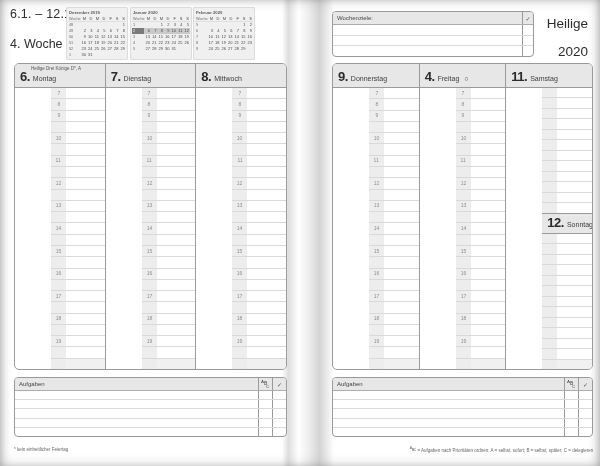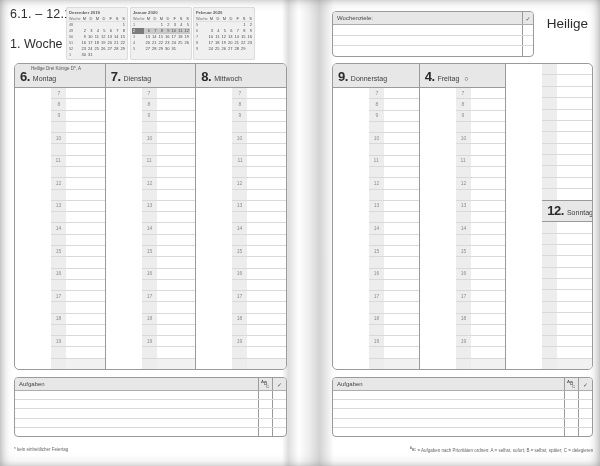--- a/index.html
+++ b/index.html
@@ -99,21 +99,21 @@
   .fabc i:nth-child(2) { left:4px; top:0;    font-size:8px; }
   .fabc i:nth-child(3) { left:8px; top:2px;  font-size:7px; }
 </style>
 </head>
 <body>
 
 <div class="spread">
   <div class="gutter"></div>
 
   <div class="wr">6.1. – 12.1.</div>
-  <div class="wl">1. Woche</div>
+  <div class="wl">4. Woche</div>
   <div class="minicals" id="minicals">
       <div class="mc-outer">
         <div class="minical">
           <div class="mc-title">Dezember 2019</div>
           <div class="mc-row letters">
             <span class="mc-week">Woche</span>
             <span class="mc-day">M</span>
             <span class="mc-day">D</span>
             <span class="mc-day">M</span>
             <span class="mc-day">D</span>
@@ -854,20 +854,21 @@
       <div class="g-row">
         <span class="g-main"></span>
         <span class="g-cell"></span>
       </div>
       <div class="g-row">
         <span class="g-main"></span>
         <span class="g-cell"></span>
       </div>
     </div>
   <div class="month">Heilige</div>
+  <div class="year">2020</div>
 
   <div class="grid grid-right">
     <div class="daycol">
       <div class="day-head">
         <span class="dh-line">
           <span class="dh-num">9.</span>
           <span class="dh-name">Donnerstag</span>
         </span>
       </div>
       <div class="rows">
@@ -1178,20 +1179,26 @@
           </div>
           <div class="row last-gray">
             <span class="band">
               <span></span>
             </span>
             <span class="write"></span>
           </div>
         </div>
     </div>
     <div class="daycol">
+      <div class="day-head">
+        <span class="dh-line">
+          <span class="dh-num">11.</span>
+          <span class="dh-name">Samstag</span>
+        </span>
+      </div>
       <div class="rows">
           <div class="row no-bt">
             <span class="band">
               <span></span>
             </span>
             <span class="write"></span>
           </div>
           <div class="row">
             <span class="band">
               <span></span>

